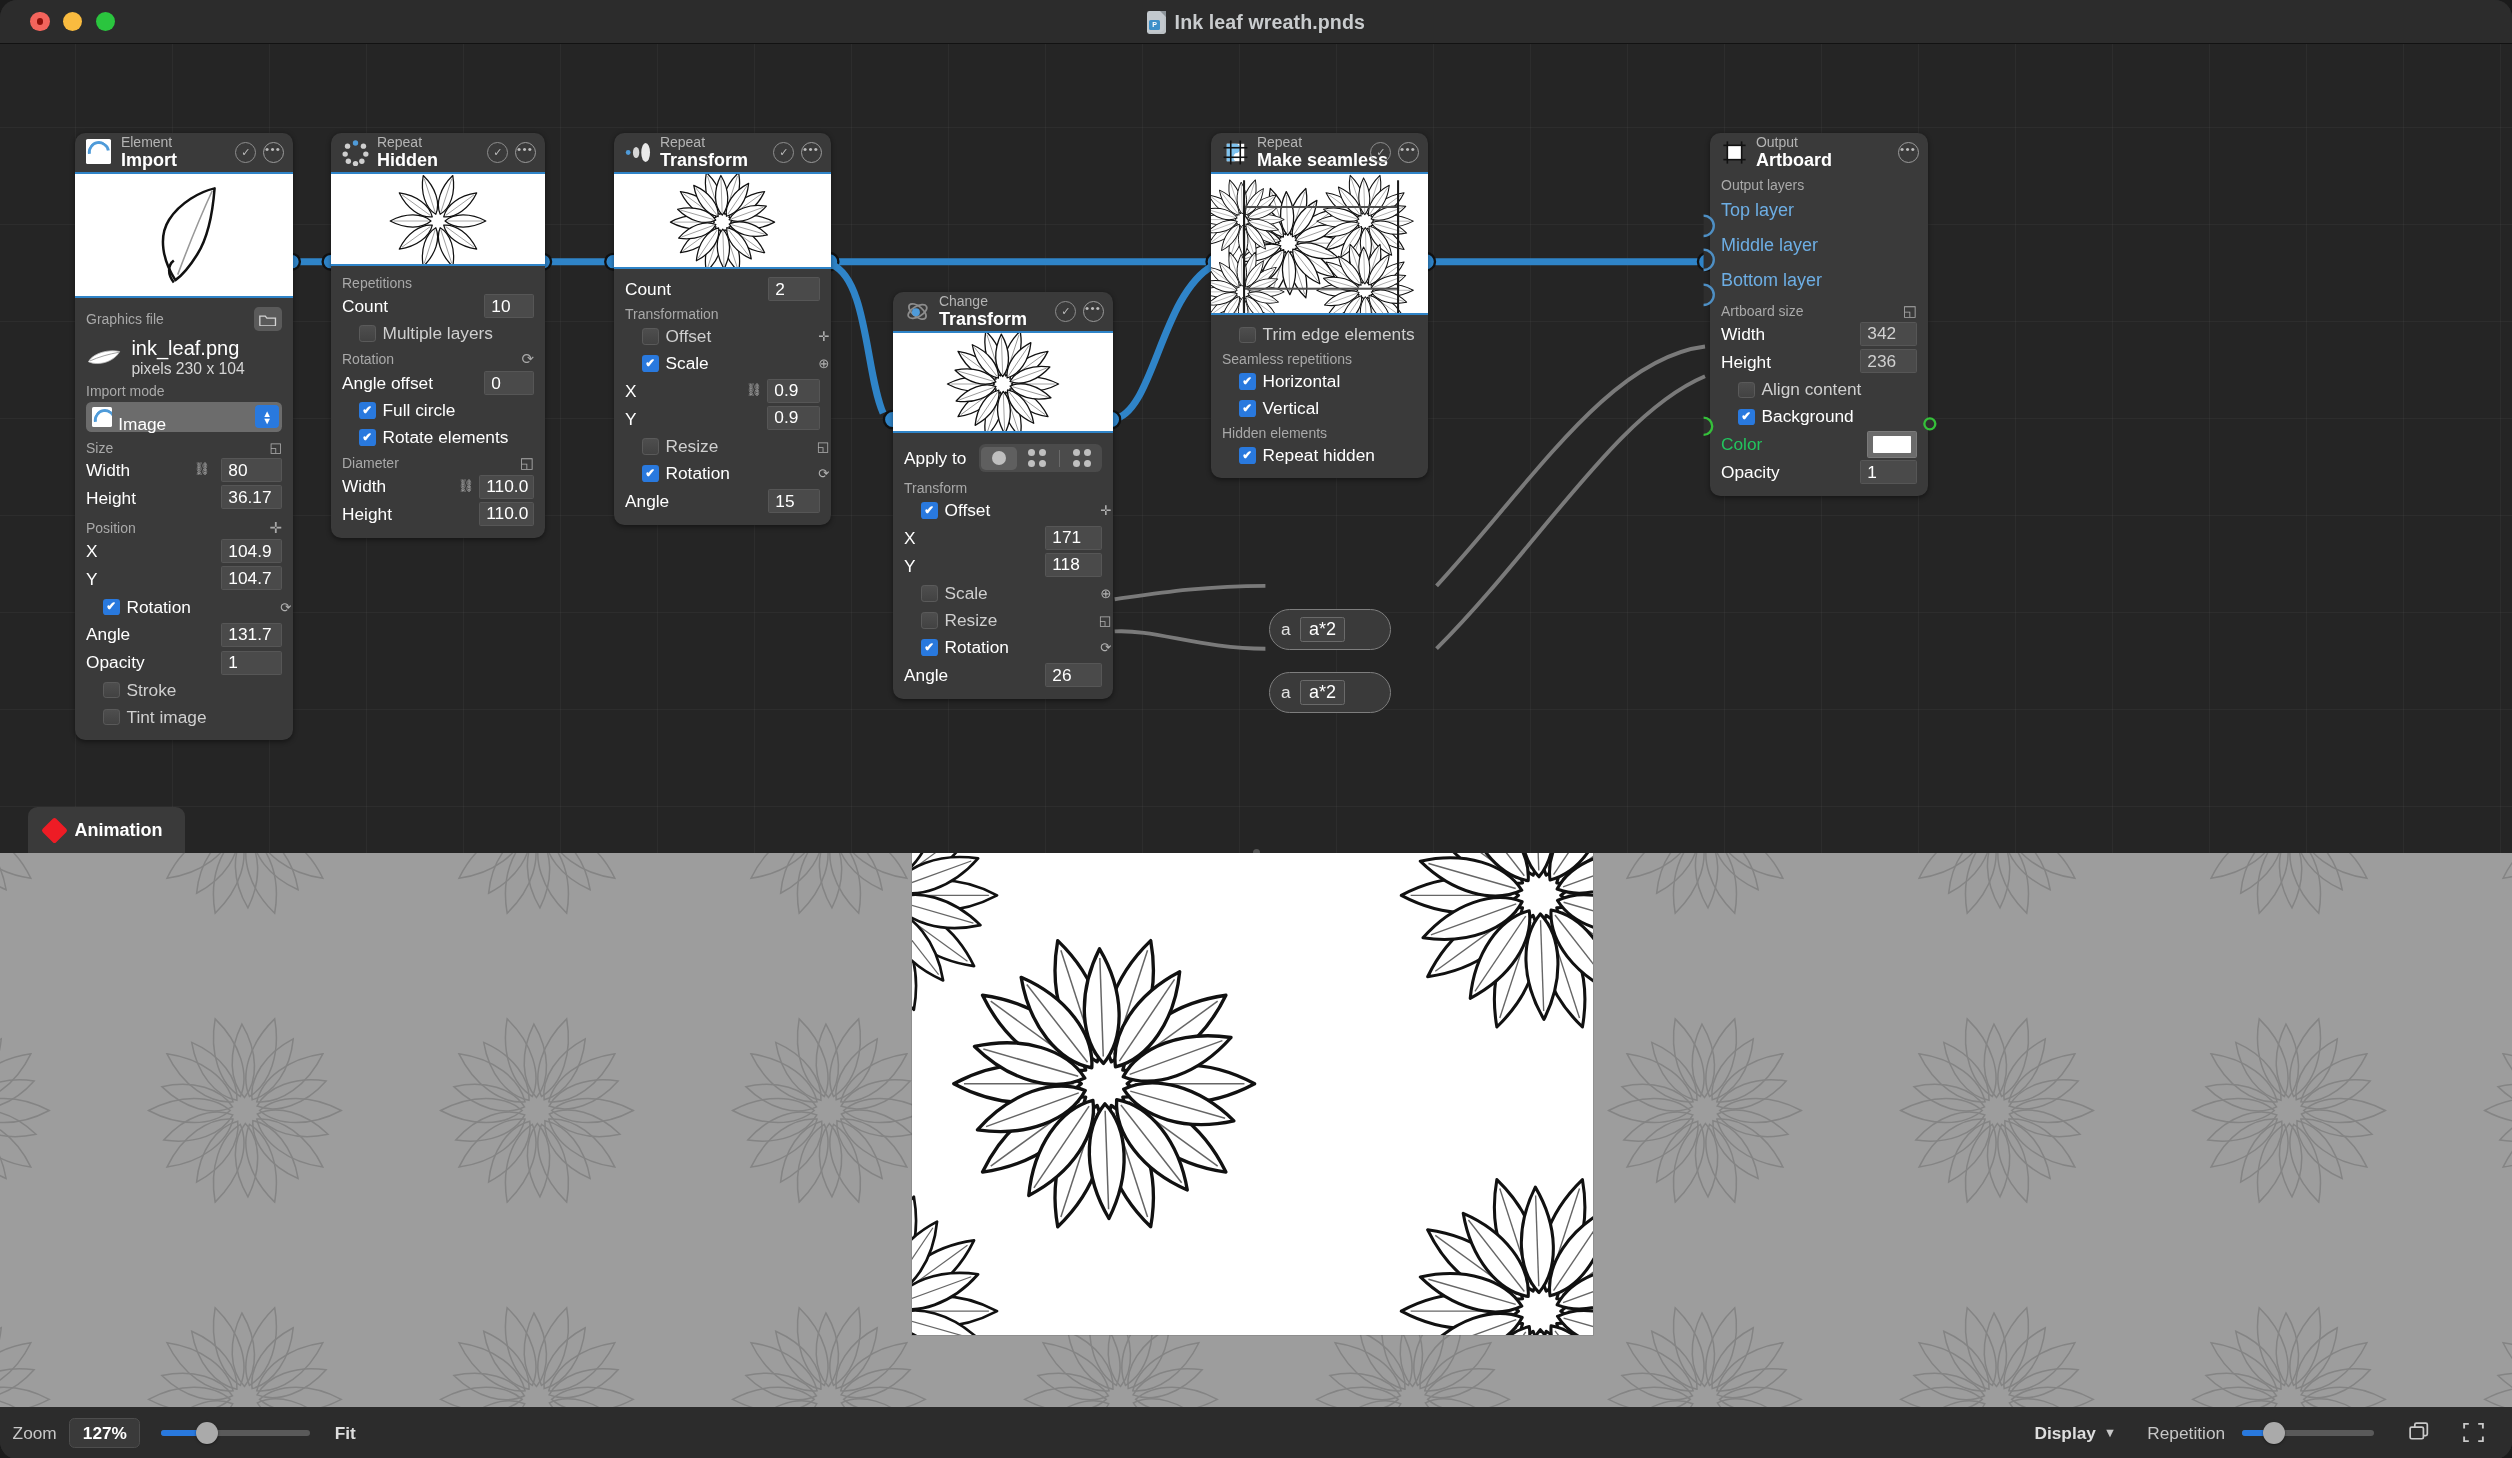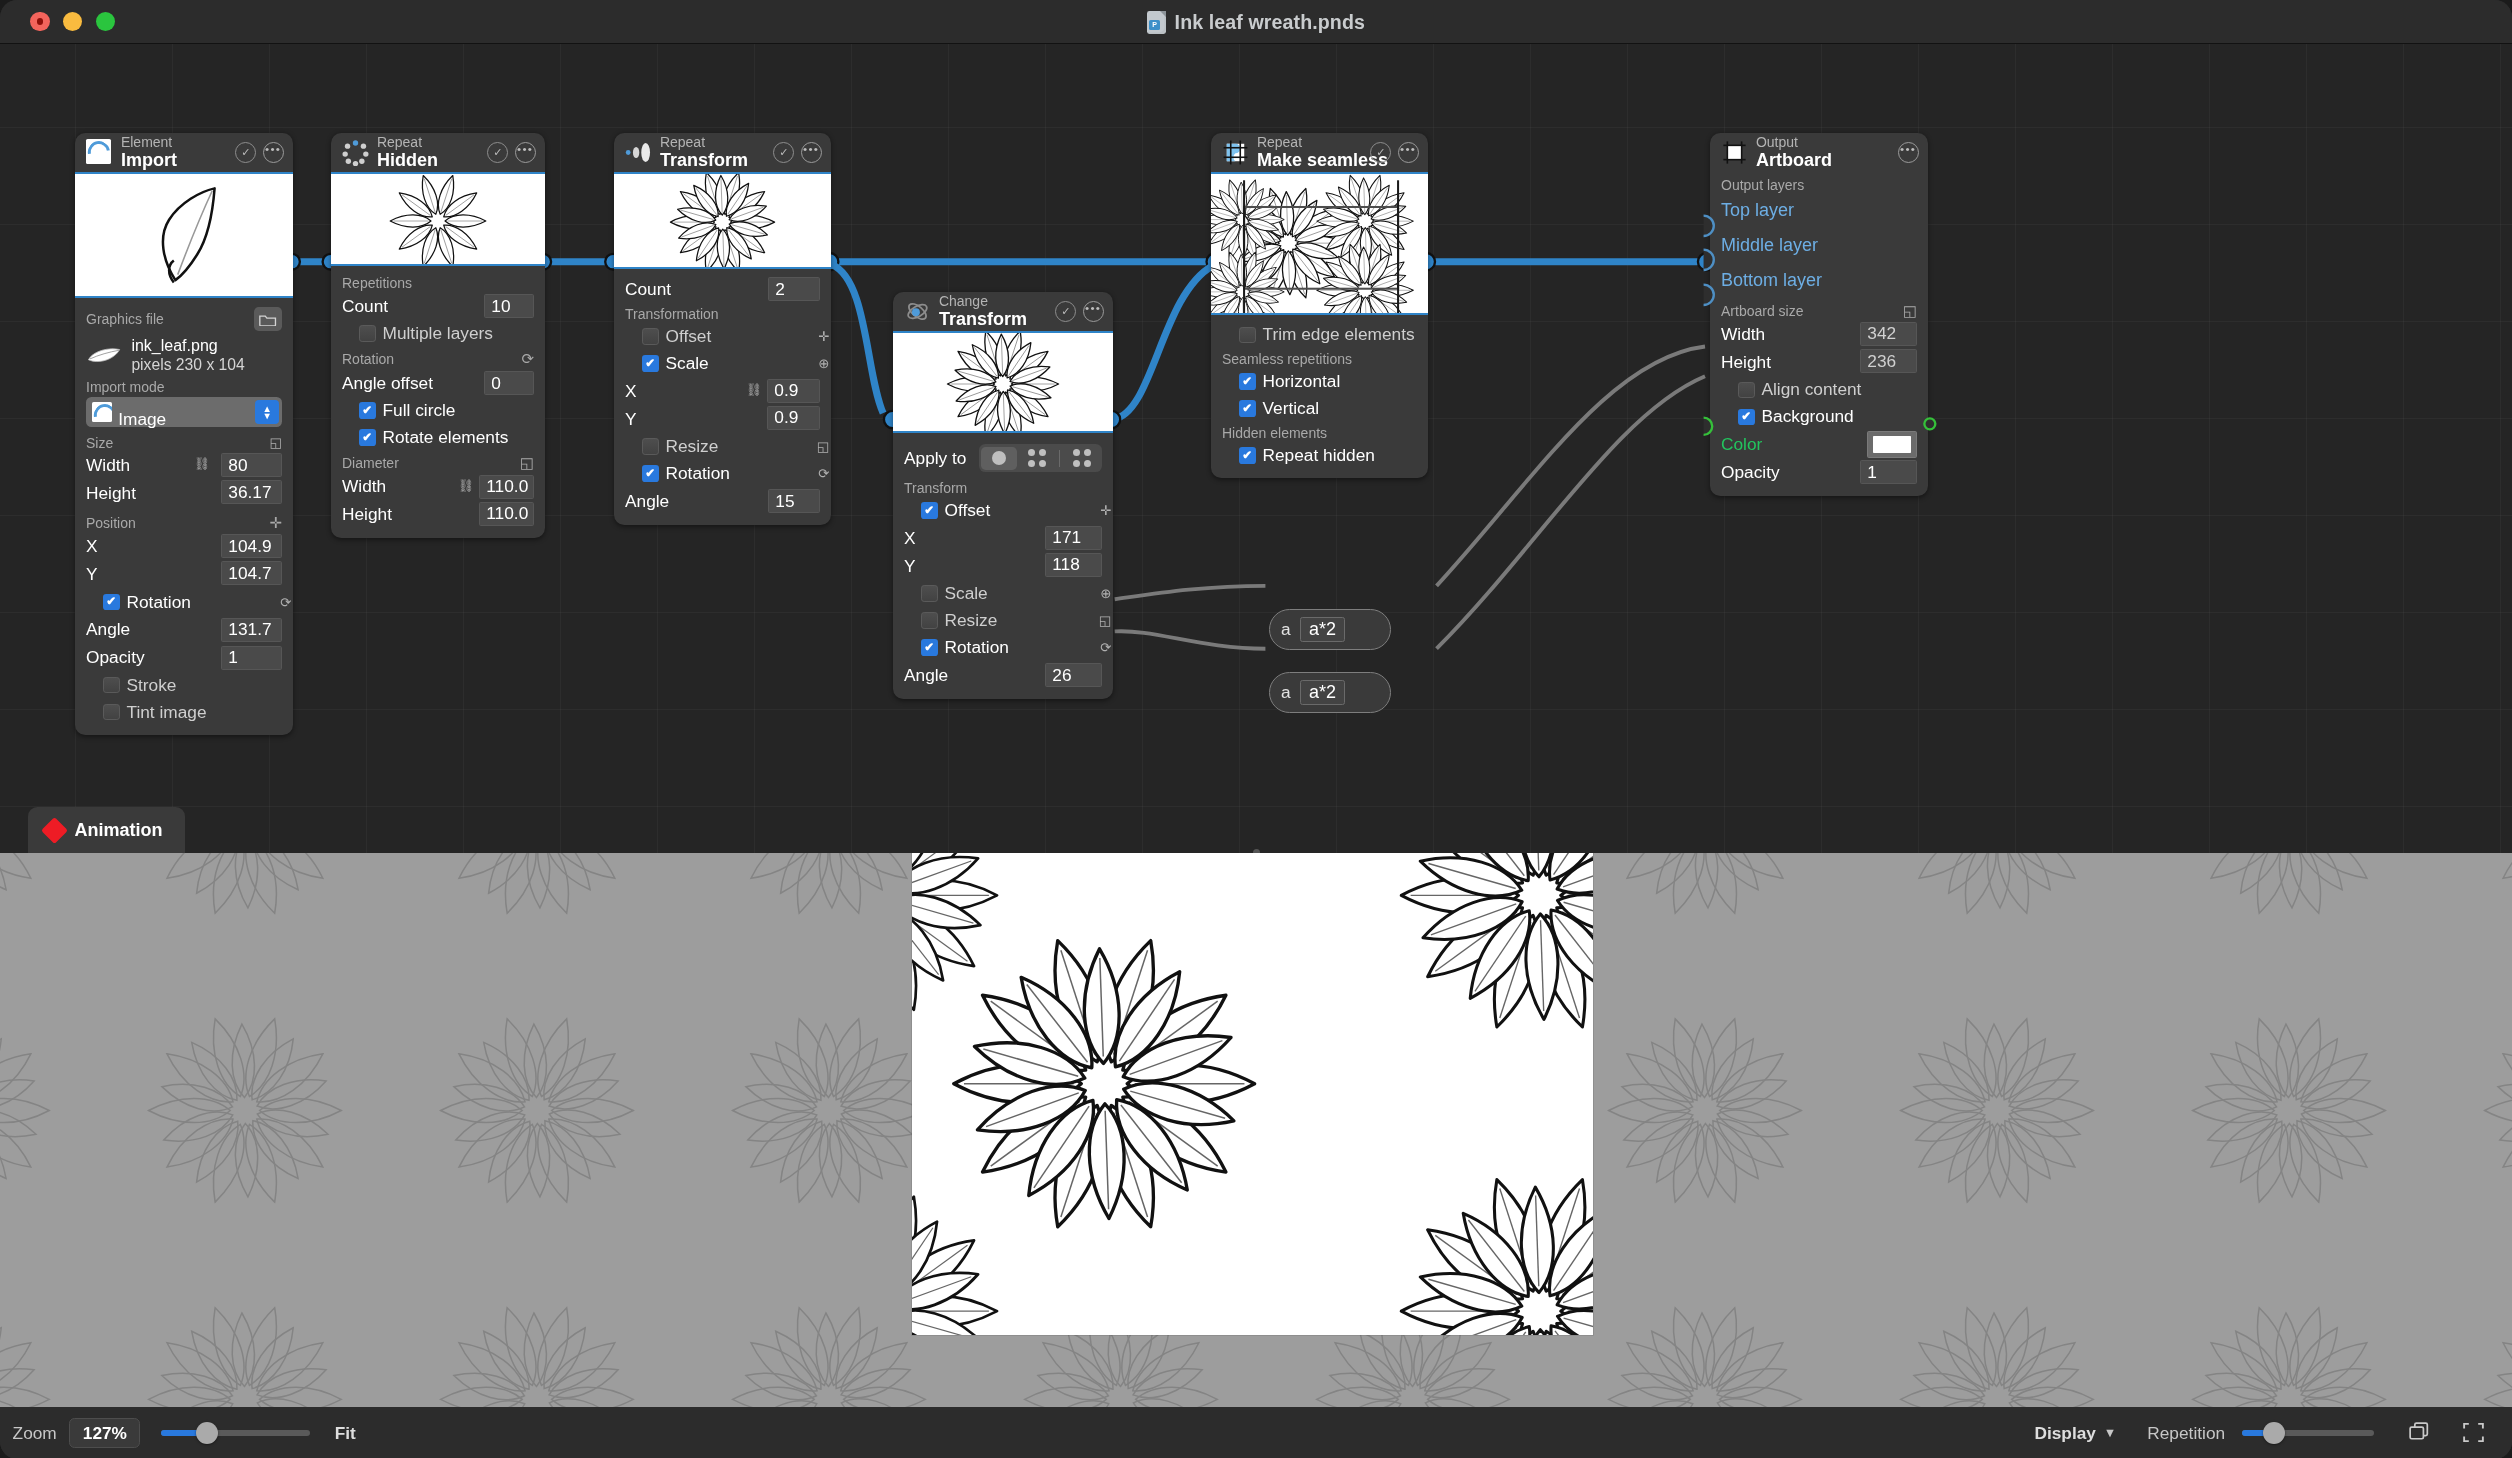--- a/index.html
+++ b/index.html
@@ -137,21 +137,21 @@
   .swirl::after{
     content:""; position:absolute; left:2.4px; top:2.4px; width:15.7px; height:15.7px;
     border-radius:50%;
     border:3.1px solid #4f9bd9; border-right-color:transparent; border-bottom-color:transparent;
     transform: rotate(35deg);
   }
 
   
   .filerow { display:flex; align-items:center; gap:9.4px; margin-top:5.5px; }
   .fileinfo { display:flex; flex-direction:column; line-height:1.2; }
-  .fname { font-size:16px; color:#fff; }
+  .fname { font-size:20px; color:#fff; }
   .fdim { font-size:15.7px; color:#d5d5d5; }
   .folder-btn {
     width:28px;height:23.6px;background:#5a5a5a;border-radius:4.7px;display:flex;
     align-items:center;justify-content:center;
   }
 
   
   .seg {
     height:28px; background:#4b4b4b; border-radius:6.3px; display:flex; align-items:center;
     padding:2.4px; gap:1.6px;

